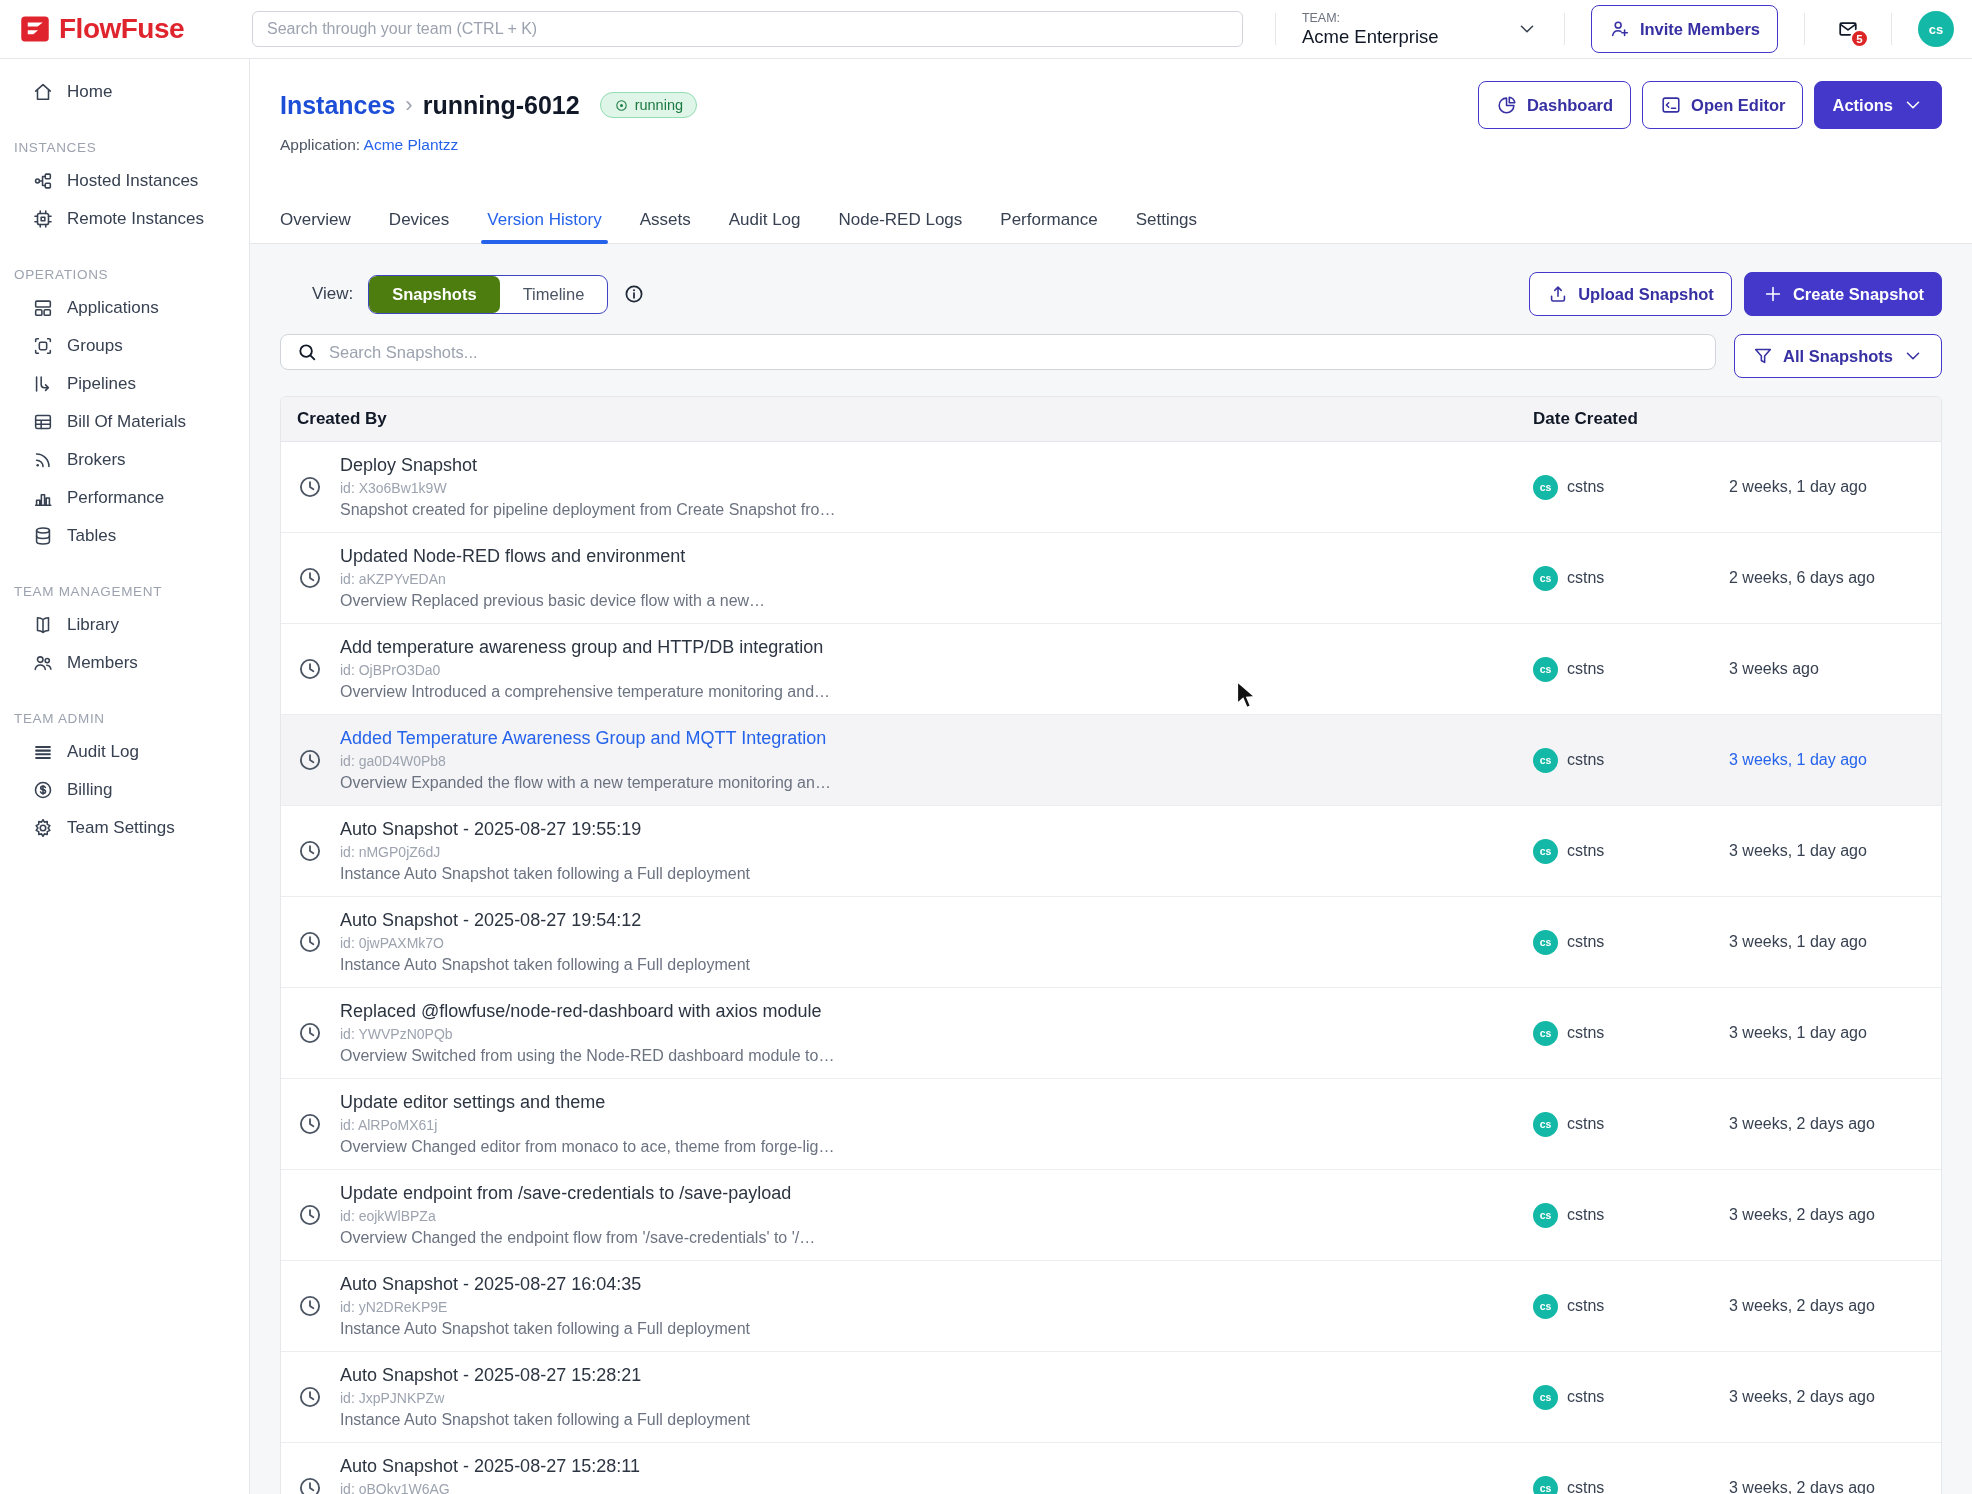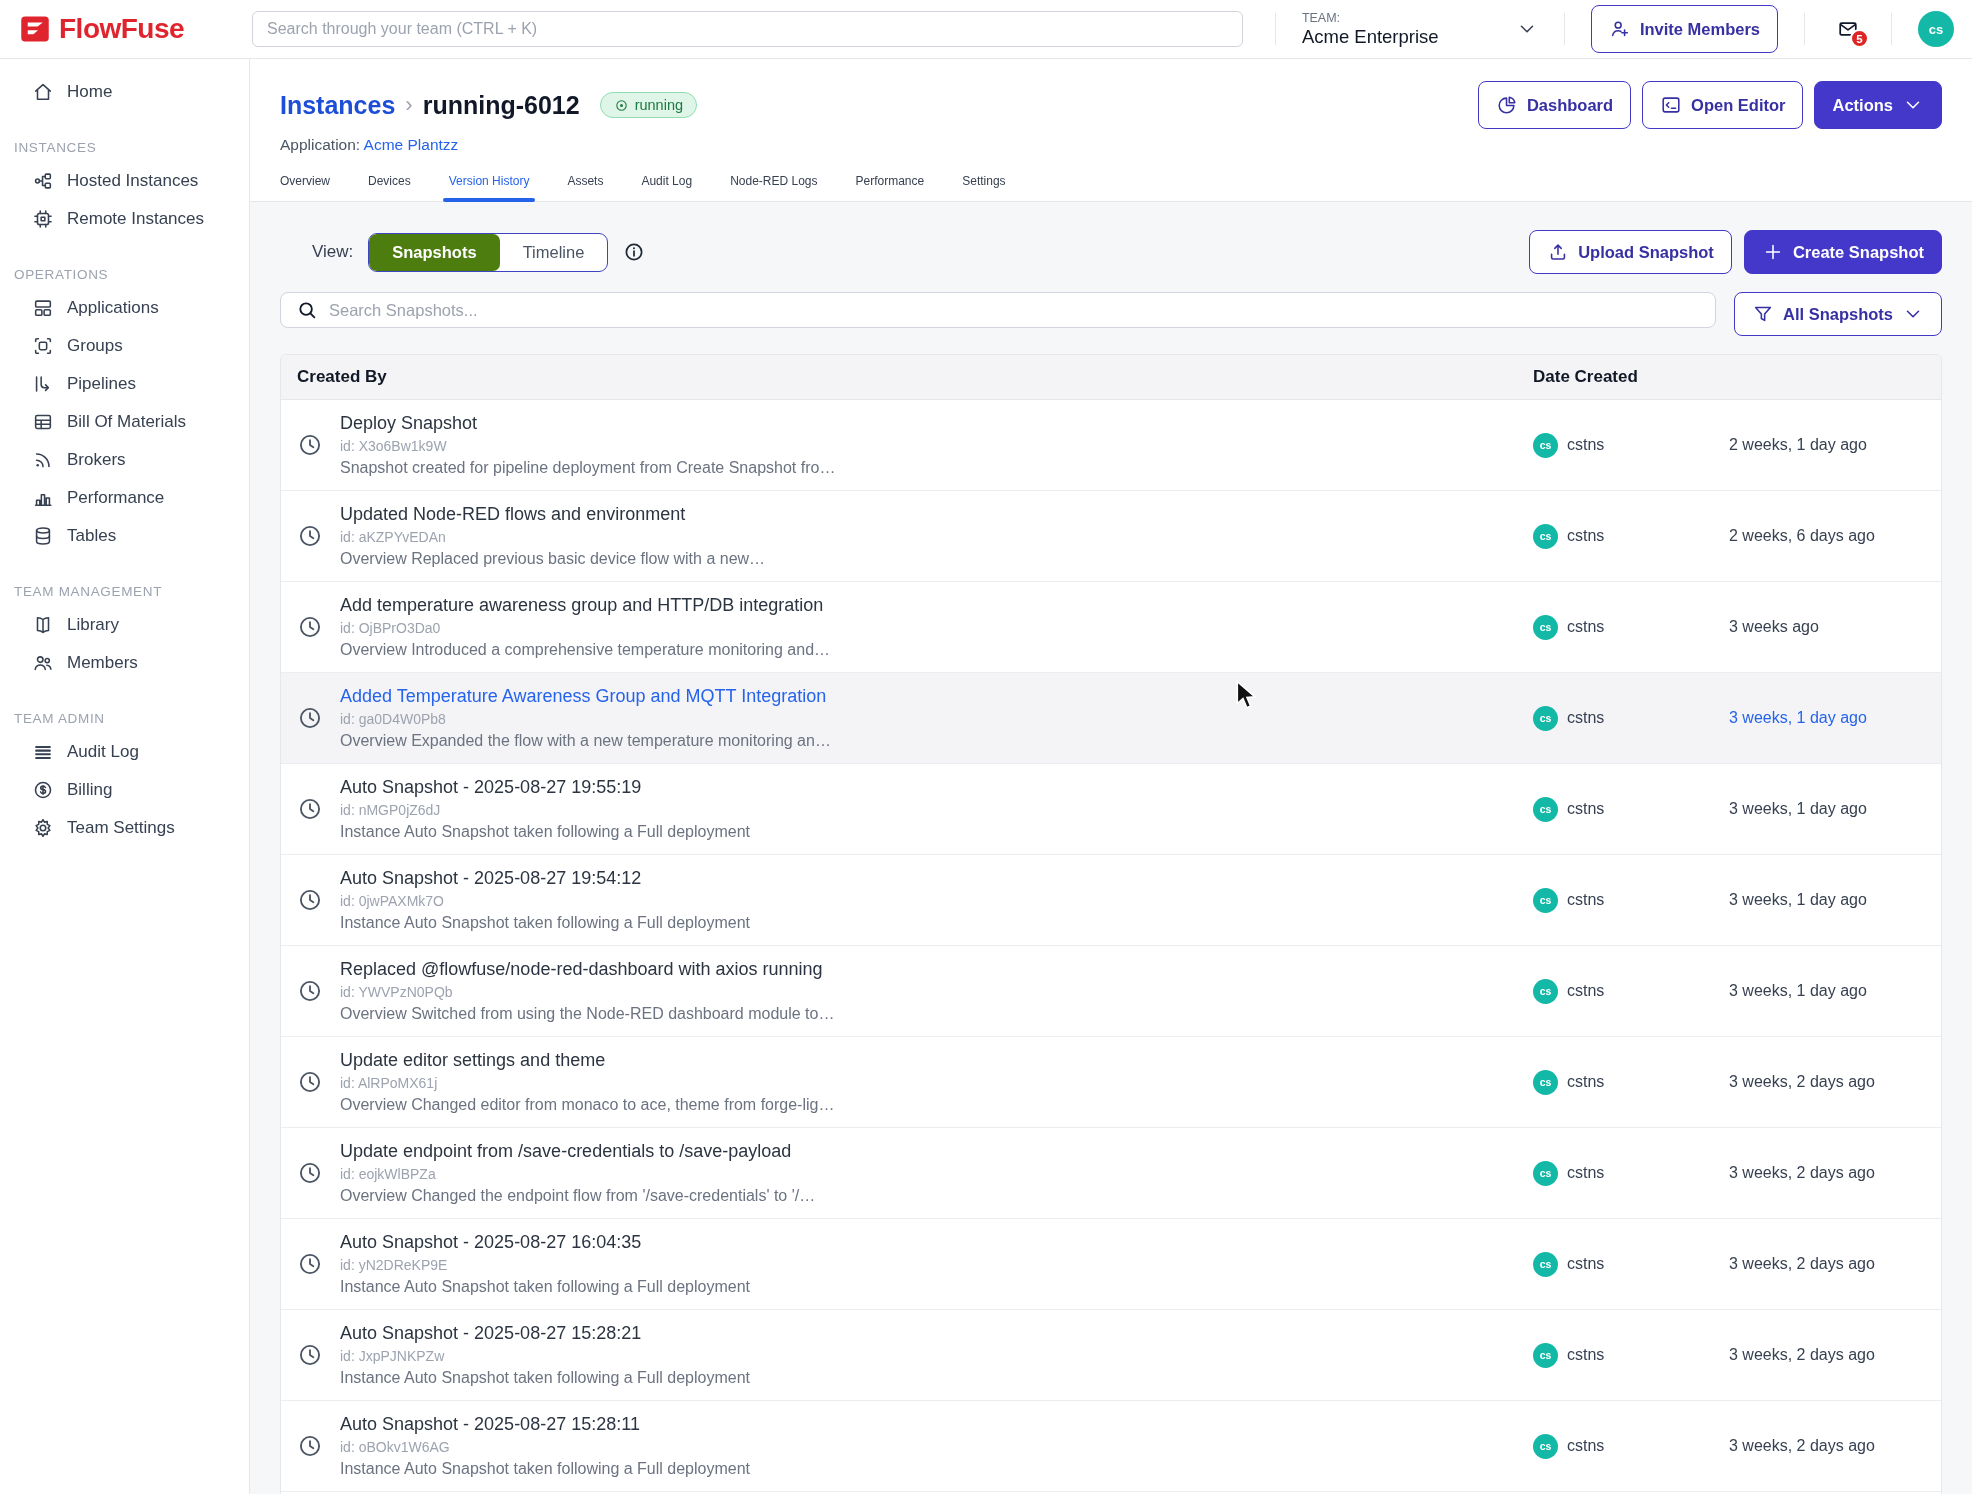--- a/index.html
+++ b/index.html
@@ -41,21 +41,21 @@
   .crumb-row { display:flex; align-items:center; }
   .crumb-root { font-size:25px; font-weight:bold; color:#1D4ED8; cursor:pointer; }
   .crumb-sep { font-size:22px; color:#9CA3AF; margin:0 10px; }
   .crumb-name { font-size:25px; font-weight:bold; color:#111827; }
   .status-badge { margin-left:20px; display:flex; align-items:center; gap:6px; background:#DFF5E7; border:1px solid #8FDDB2; color:#1B7A43; font-size:14.5px; border-radius:999px; padding:4px 13px; }
   .status-badge .ic { width:15px; height:15px; stroke:#1B7A43; }
   .crumb-actions { margin-left:auto; display:flex; gap:11px; }
   .app-row { margin-top:7px; font-size:15.5px; color:#4B5563; }
   .app-link { color:#2563EB; cursor:pointer; }
   .tabs { display:flex; gap:38px; margin-top:20px; }
-  .tab { font-size:12px; color:#374151; padding-bottom:13px; position:relative; cursor:pointer; }
+  .tab { font-size:17px; color:#374151; padding-bottom:13px; position:relative; cursor:pointer;margin-top:36px; }
   .tab.active { color:#2563EB; }
   .tab.active::after { content:""; position:absolute; left:-6px; right:-6px; bottom:-1px; height:4px; background:#2563EB; border-radius:3px; }
 
   .content { padding:28px 30px 0 30px; flex:1; overflow:hidden; }
   .view-row { display:flex; align-items:center;margin-left:32px; }
   .view-label { font-size:17px; color:#374151; margin-right:15px; }
   .toggle { display:flex; border:1.5px solid #3F44C2; border-radius:9px; background:#fff; overflow:hidden; }
   .tog { padding:9px 23px; font-size:16.5px; color:#4B5563; cursor:pointer; }
   .tog.active { background:#4d7c0f; color:#fff; border-radius:7px; font-weight:bold; }
   .info-ic { margin-left:15px; cursor:pointer; }
@@ -517,21 +517,21 @@
               </div>
               <div class="cell-date">3 weeks, 1 day ago</div>
             </div>
             <div class="row">
               <div class="cell-snap">
                 <svg class="ic clock" viewBox="0 0 24 24">
                   <circle cx="12" cy="12" r="8.4"></circle>
                   <path d="M12 7.6V12l3.1 2"></path>
                 </svg>
                 <div>
-                  <div class="row-title">Replaced @flowfuse/node-red-dashboard with axios running</div>
+                  <div class="row-title">Replaced @flowfuse/node-red-dashboard with axios module</div>
                   <div class="row-id">id: YWVPzN0PQb</div>
                   <div class="row-desc">Overview Switched from using the Node-RED dashboard module to…</div>
                 </div>
               </div>
               <div class="cell-user">
                 <span class="mini-av">cs</span>
                 <span>cstns</span>
               </div>
               <div class="cell-date">3 weeks, 1 day ago</div>
             </div>

